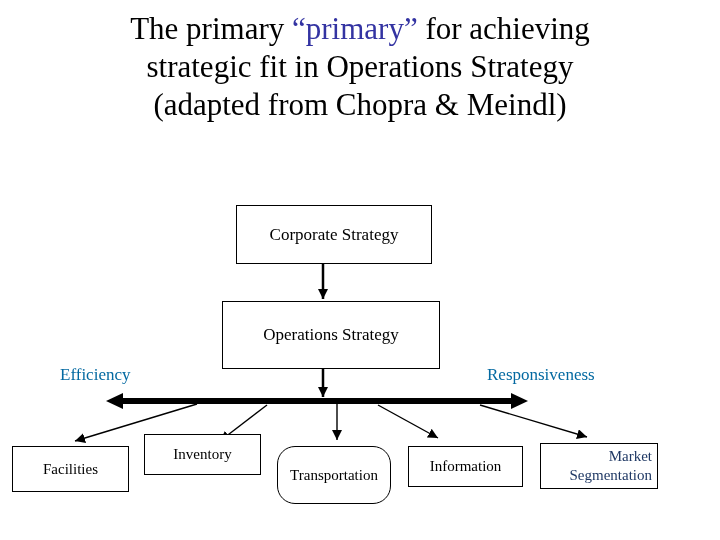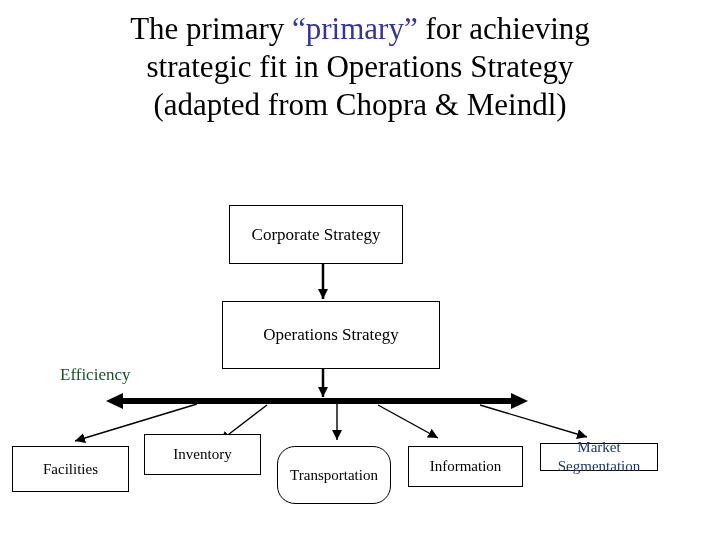--- a/index.html
+++ b/index.html
@@ -32,21 +32,21 @@
     justify-content: center;
     text-align: center;
     box-sizing: border-box;
   }
   .node-lg { font-size: 17px; }
   .node-sm { font-size: 15px; }
   .market-node { color: var(--market-text, #1F3864); line-height: 1.25; padding: 0 5px; }
   .spectrum-label {
     position: absolute;
     font-size: 17px;
-    color: #14532d;
+    color: #0369a1;
     white-space: nowrap;
     font-family: Liberation Serif, serif;
   }
   .arrows {
     position: absolute;
     top: 0; left: 0;
     width: 720px; height: 540px;
     pointer-events: none;
   }
   .arrows line { stroke: var(--line-color, #000); }
@@ -83,43 +83,44 @@
       <polygon points="528,401 511,393 511,409"></polygon>
     </g>
 
     <line x1="197" y1="404" x2="75" y2="441" stroke-width="1.4" marker-end="url(#arrow-sm)"></line>
     <line x1="267" y1="405" x2="220" y2="441" stroke-width="1.4" marker-end="url(#arrow-sm)"></line>
     <line x1="337" y1="404" x2="337" y2="440" stroke-width="1.4" marker-end="url(#arrow-sm)"></line>
     <line x1="378" y1="405" x2="438" y2="438" stroke-width="1.4" marker-end="url(#arrow-sm)"></line>
     <line x1="480" y1="405" x2="587" y2="437" stroke-width="1.4" marker-end="url(#arrow-sm)"></line>
   </svg>
 
-  <div class="node node-lg" style="left:229px; top:205px; width:174px; height:59px;">
+  <div class="node node-lg" style="left:236px; top:205px; width:196px; height:59px;">
     <span>Corporate Strategy</span>
   </div>
 
   <div class="node node-lg" style="left:222px; top:301px; width:218px; height:68px;">
     <span>Operations Strategy</span>
   </div>
 
   <span class="spectrum-label" style="left:60px; top:365px;">Efficiency</span>
+  <span class="spectrum-label" style="left:487px; top:365px;">Responsiveness</span>
 
   <div class="node node-sm" style="left:12px; top:446px; width:117px; height:46px;">
     <span>Facilities</span>
   </div>
 
   <div class="node node-sm" style="left:144px; top:434px; width:117px; height:41px;">
     <span>Inventory</span>
   </div>
 
   <div class="node node-sm" style="left:277px; top:446px; width:114px; height:58px;border-radius:18px;">
     <span>Transportation</span>
   </div>
 
   <div class="node node-sm" style="left:408px; top:446px; width:115px; height:41px;">
     <span>Information</span>
   </div>
 
-  <div class="node node-sm market-node" style="left:540px; top:443px; width:118px; height:28px;">
+  <div class="node node-sm market-node" style="left:540px; top:443px; width:118px; height:46px;text-align:right;">
     <span>Market Segmentation</span>
   </div>
 
 </div>
 
 </body></html>

